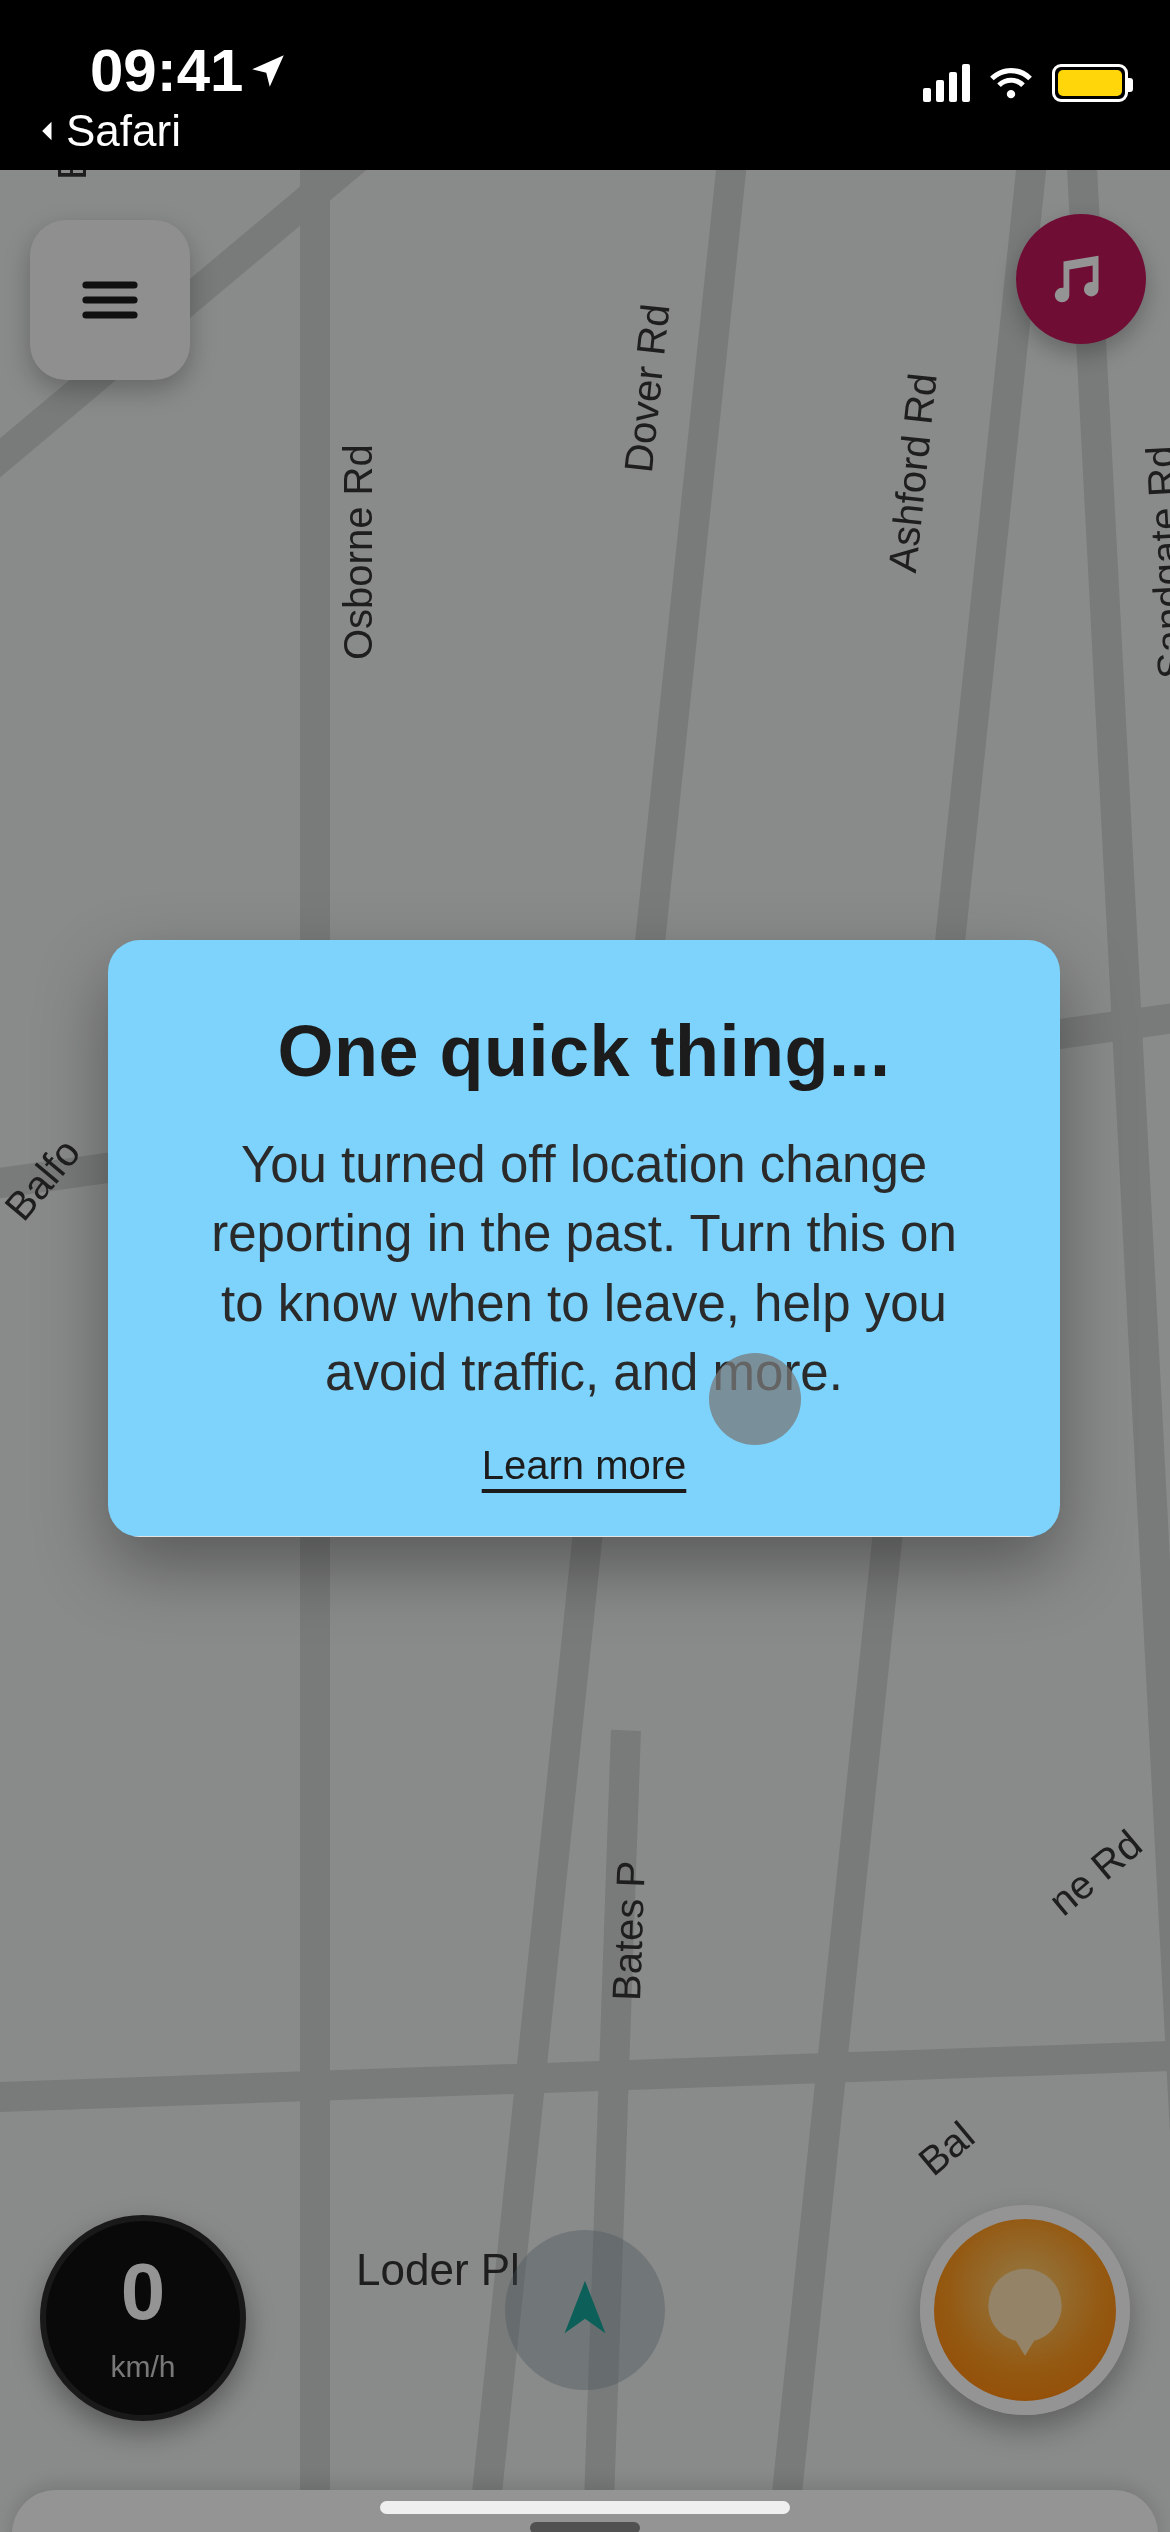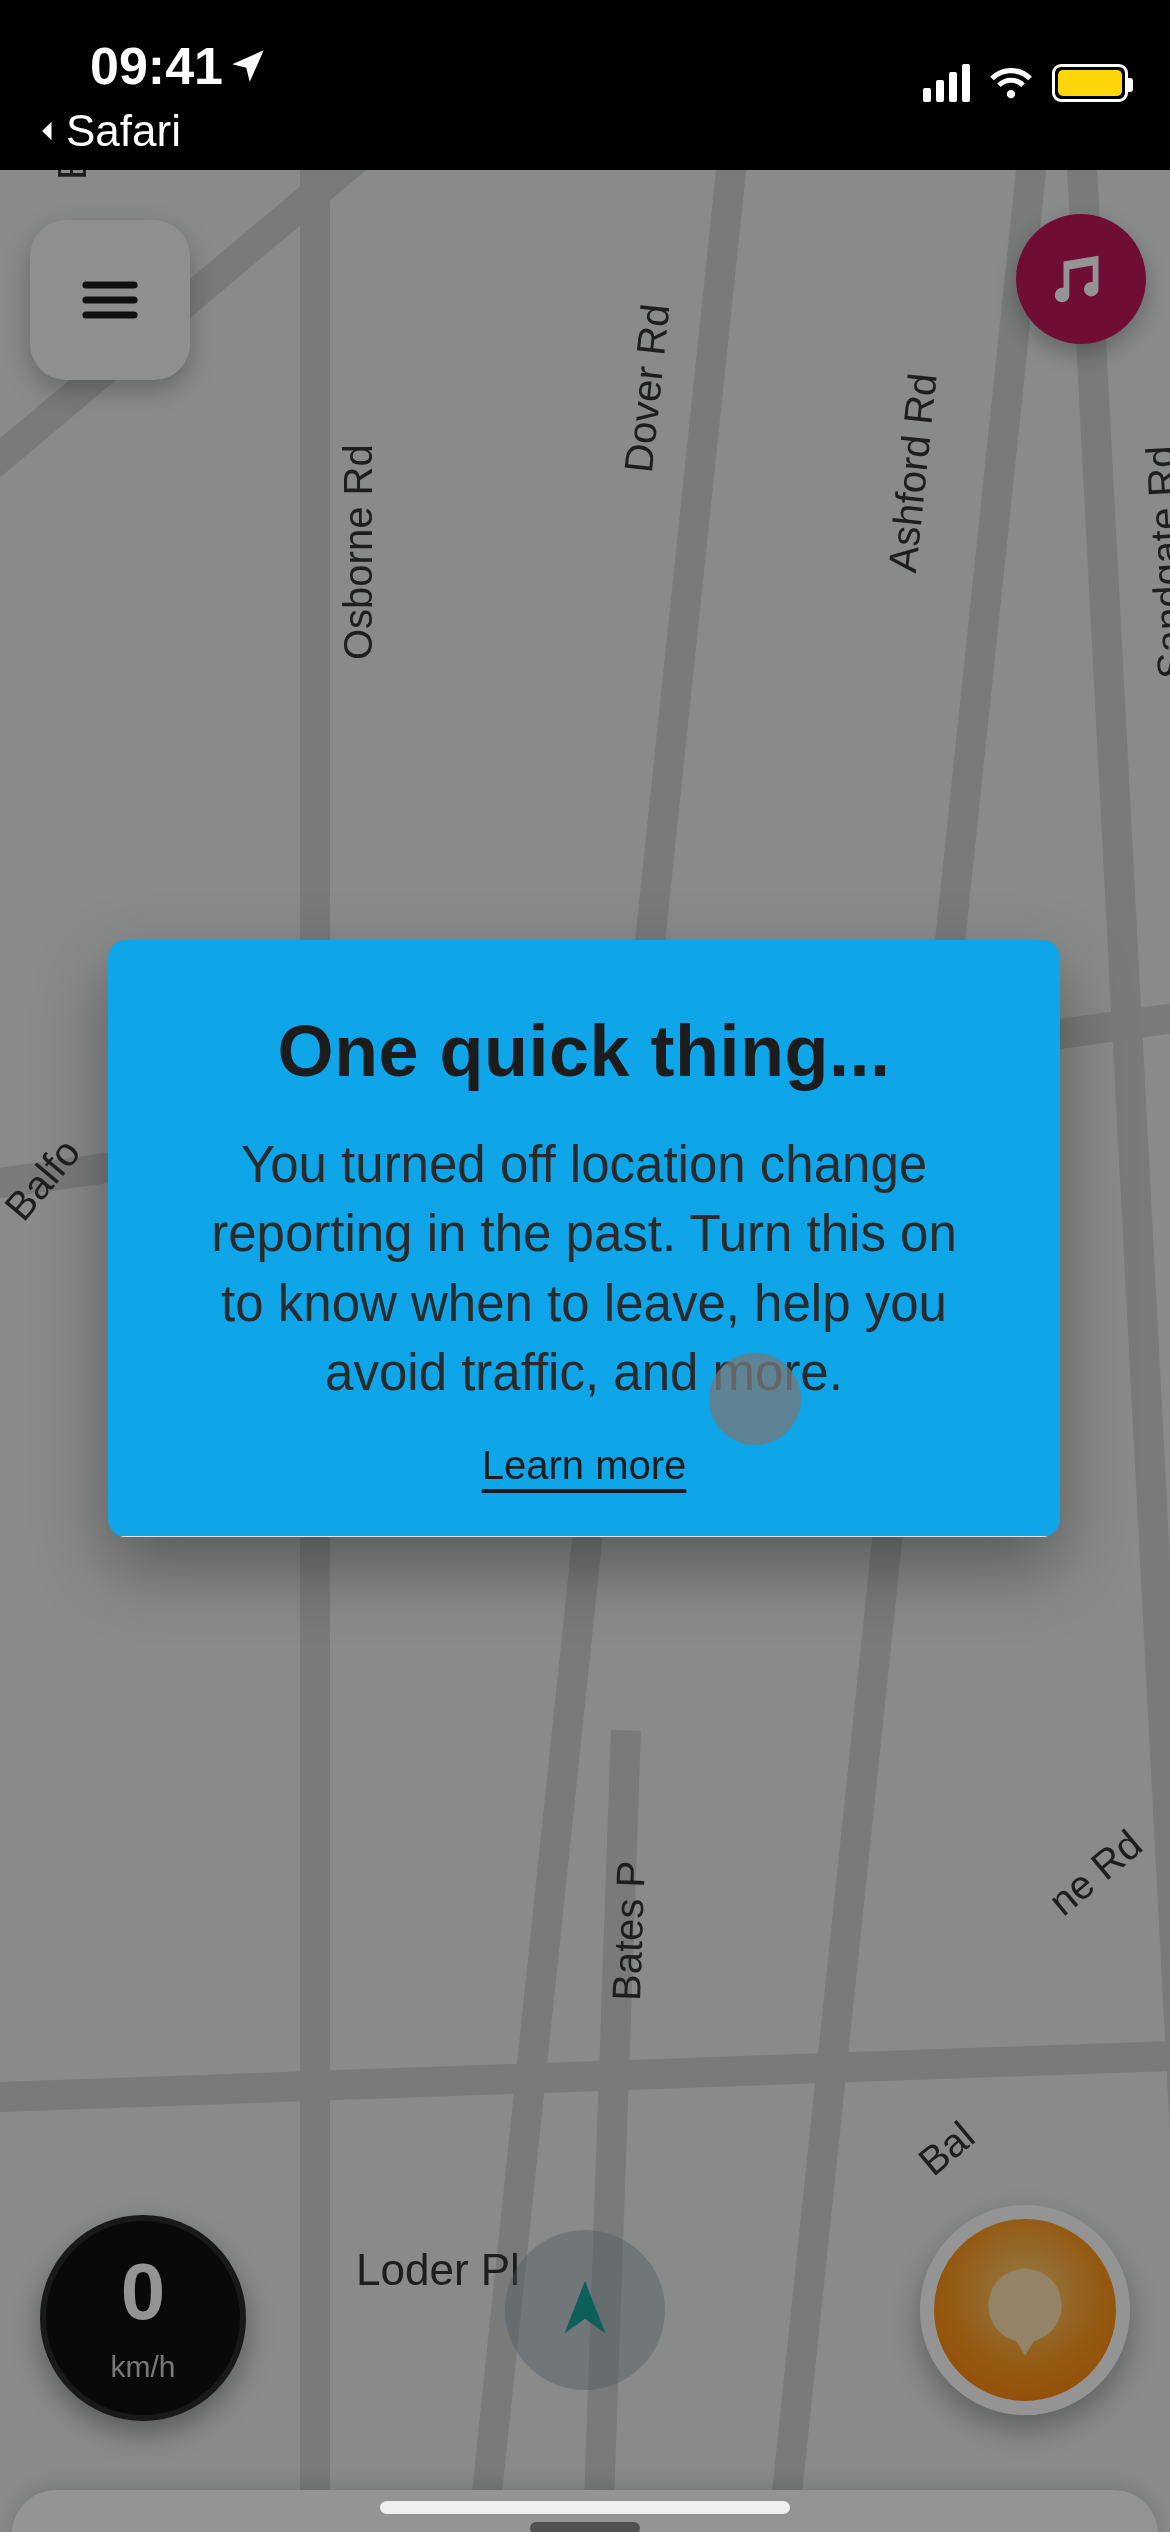--- a/index.html
+++ b/index.html
@@ -5,21 +5,21 @@
   * { margin: 0; padding: 0; box-sizing: border-box; -webkit-font-smoothing: antialiased; }
   html, body { width: 1170px; height: 2532px; overflow: hidden; font-family: -apple-system, "Helvetica Neue", Arial, sans-serif; }
   body { background: #000; position: relative; }
 
   
   .status-bar {
     position: absolute; top: 0; left: 0; right: 0; height: 170px;
     background: #000; color: #fff; z-index: 50;
   }
   .status-time {
-    position: absolute; left: 90px; top: 36px; font-size: 52px; font-weight: 600;
+    position: absolute; left: 90px; top: 36px; font-size: 60px; font-weight: 600;
     display: flex; align-items: center; gap: 4px;
   }
   .status-back {
     position: absolute; left: 34px; top: 106px; font-size: 44px; font-weight: 400;
     display: flex; align-items: center; gap: 4px;
   }
   .status-right {
     position: absolute; right: 42px; top: 60px; display: flex; align-items: center; gap: 18px;
   }
   .bars { display: flex; align-items: flex-end; gap: 5px; }
@@ -90,21 +90,21 @@
     padding:28px 54px 0 54px;
   }
   .grabber{ width:110px; height:12px; background:#8c8c8c; border-radius:6px; margin:4px auto 54px; }
 
   
   .dim{ position:absolute; inset:0; background:rgba(0,0,0,.42); }
 
   
   .modal{
     position:absolute; left:108px; right:110px; top:940px;
-    background:#0ea5e9; border-radius:18px; box-shadow:0 30px 70px rgba(0,0,0,.35);
+    background:#7dd3fc; border-radius:32px; box-shadow:0 30px 70px rgba(0,0,0,.35);
     overflow:hidden;
   }
   .modal-body{ padding:70px 56px 48px 56px; text-align:center; }
   .modal-title{ font-size:72px; font-weight:800; color:#1c1c1c; margin-bottom:38px; letter-spacing:.5px;}
   .modal-text{ font-size:51px; color:#2a2a2a; line-height:1.36; max-width:780px; margin:0 auto 36px; }
   .learn-more{ display:inline-block; font-size:40px; color:#1c1c1c; text-decoration:underline; text-underline-offset:10px; }
   .modal-sep{ height:1px; background:#e3e4e6; }
   .modal-actions{ display:flex; gap:40px; padding:38px 38px 48px 38px; }
   .btn{
     flex:1; height:152px; border-radius:76px; display:flex; align-items:center; justify-content:center;

